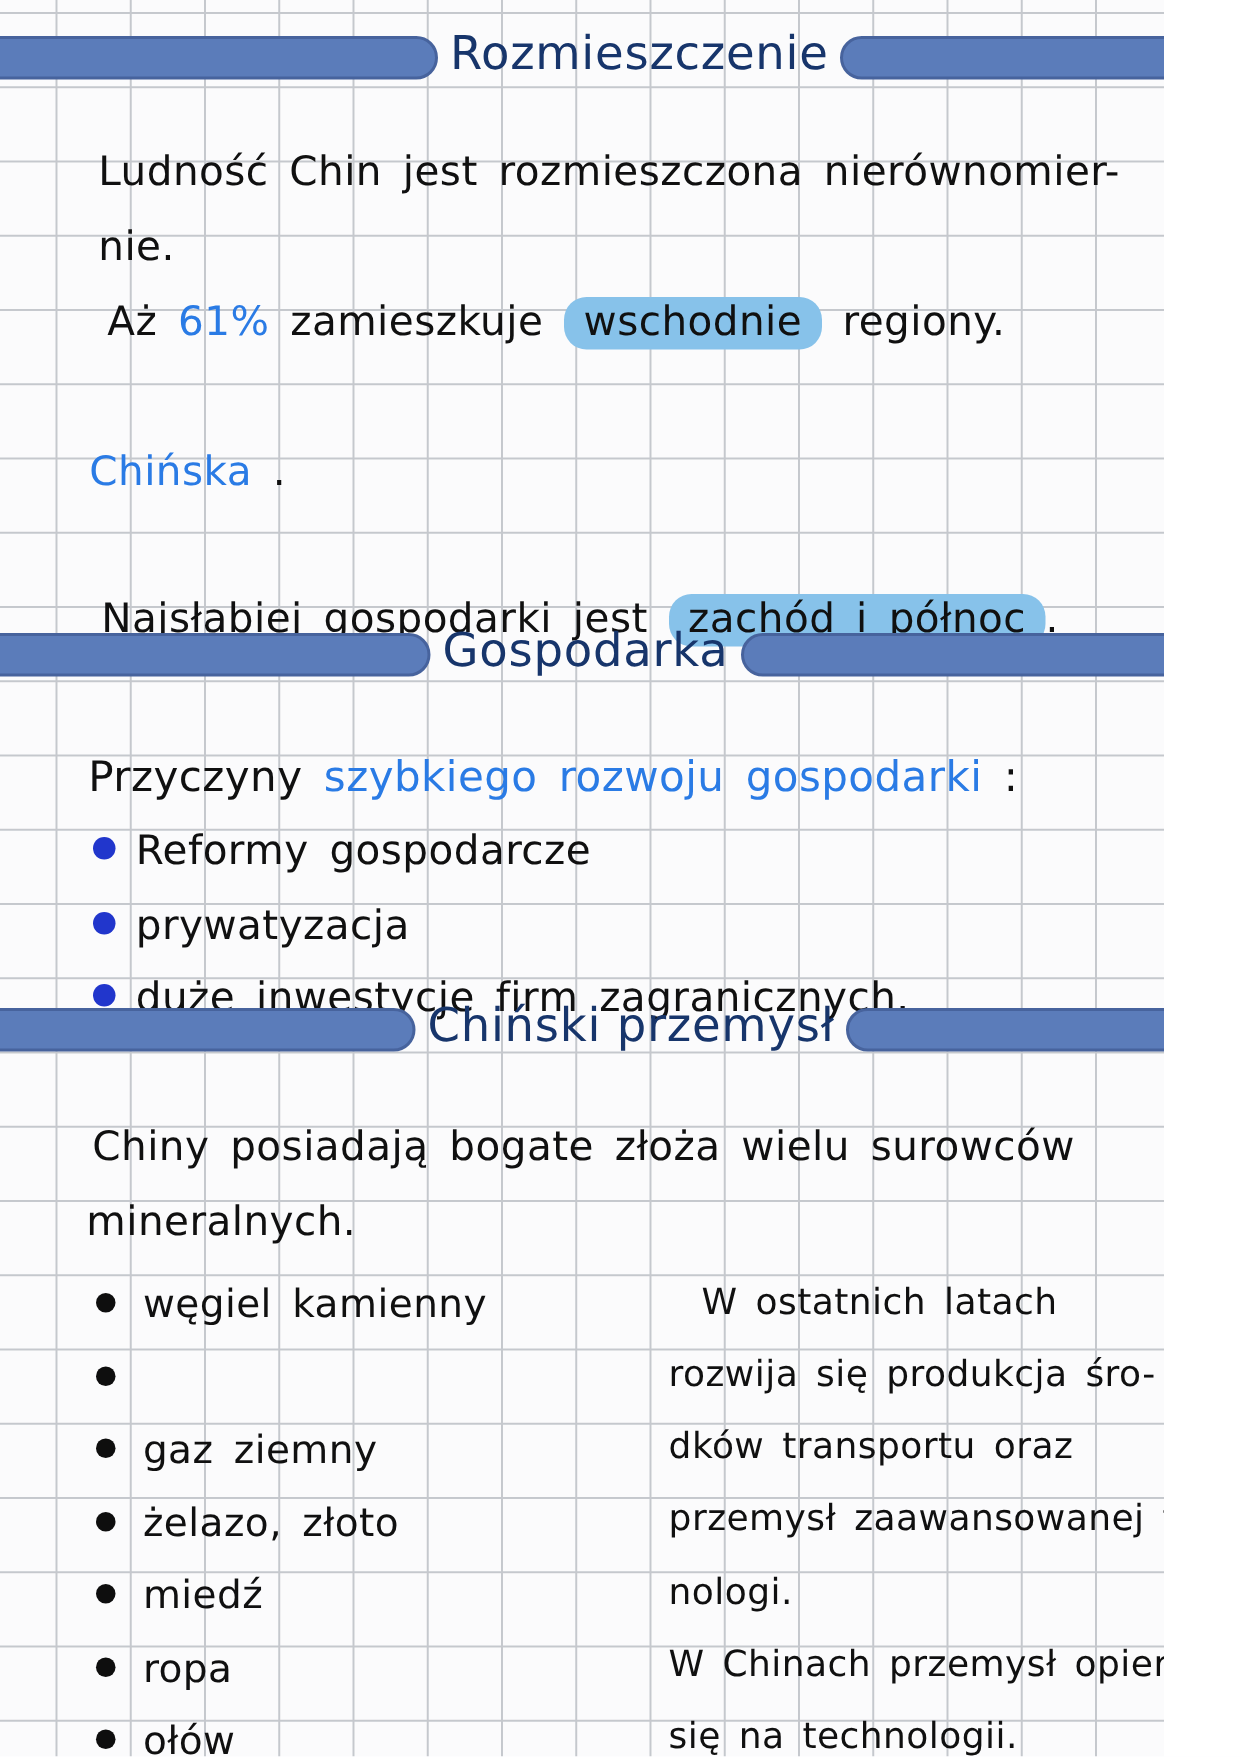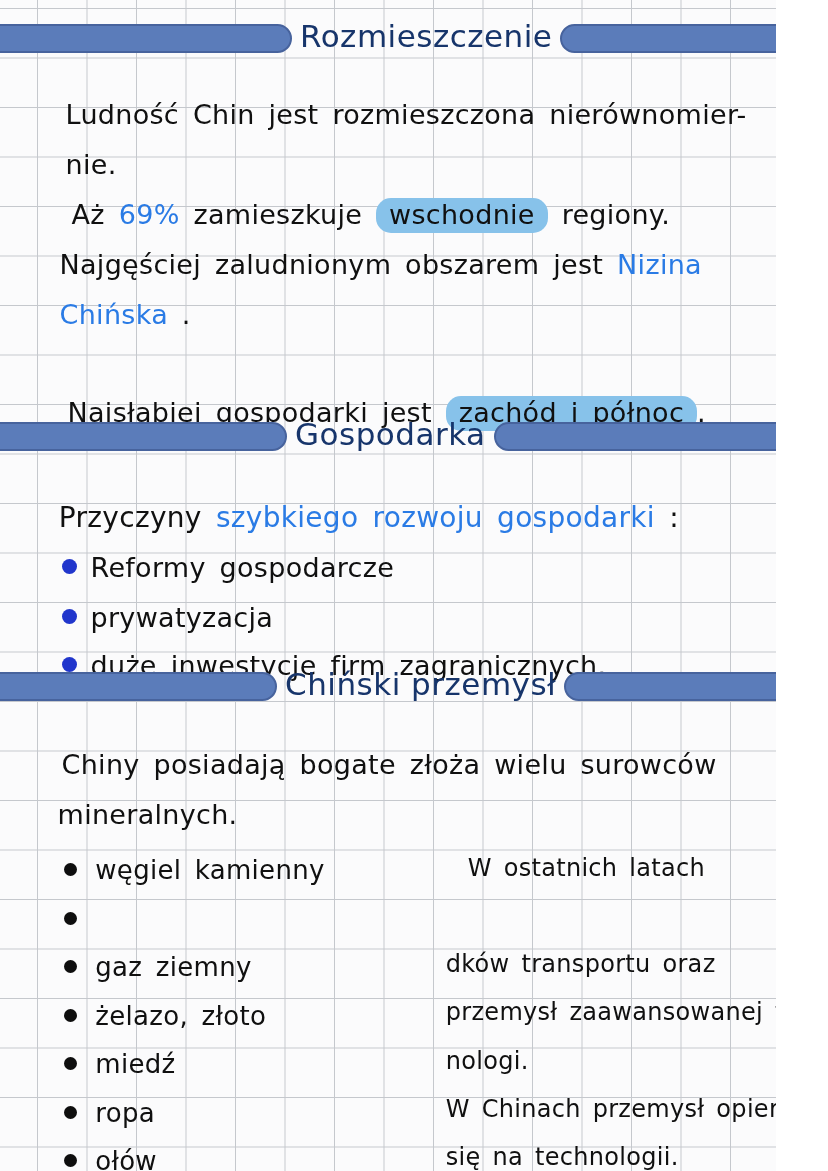--- a/index.html
+++ b/index.html
@@ -77,26 +77,23 @@
   </div>
 
   <div class="line" style="top:62px;left:10px;">
     <span class="ink">Ludność Chin jest rozmieszczona nierównomier-</span>
   </div>
   <div class="line" style="top:112px;left:10px;">
     <span class="ink">nie.</span>
   </div>
 
   <div class="line" style="top:162px;left:16px;">
-    <span class="ink">Aż </span><span class="blue">69%</span><span class="ink"> zamieszkuje </span><span class="hl ink">wschodnie</span><span class="ink"> regiony.</span>
+    <span class="ink">Aż </span><span class="blue">61%</span><span class="ink"> zamieszkuje </span><span class="hl ink">wschodnie</span><span class="ink"> regiony.</span>
   </div>
 
-  <div class="line" style="top:212px;left:4px;">
-    <span class="ink">Najgęściej zaludnionym obszarem jest </span><span class="blue">Nizina</span>
-  </div>
   <div class="line" style="top:262px;left:4px;">
     <span class="blue">Chińska</span><span class="ink"> .</span>
   </div>
 
   <div class="line" style="top:360px;left:12px;">
     <span class="ink">Najsłabiej gospodarki jest </span><span class="hl ink">zachód i północ</span><span class="ink">.</span>
   </div>
 
   <div class="hdr" style="top:416px;">
     <div class="pill left" style="width:305px;"></div>
@@ -149,20 +146,23 @@
   <div class="line minerals" style="top:1063px;left:10px;">
     <span class="dot black"></span><span class="ink">ropa</span>
   </div>
   <div class="line minerals" style="top:1111px;left:10px;">
     <span class="dot black"></span><span class="ink">ołów</span>
   </div>
 
   <div class="line small" style="top:822px;left:420px;">
     <span class="ink">W ostatnich latach</span>
   </div>
+  <div class="line small" style="top:870px;left:398px;">
+    <span class="ink">rozwija się produkcja śro-</span>
+  </div>
   <div class="line small" style="top:918px;left:398px;">
     <span class="ink">dków transportu oraz</span>
   </div>
   <div class="line small" style="top:966px;left:398px;">
     <span class="ink">przemysł zaawansowanej tech-</span>
   </div>
   <div class="line small" style="top:1015px;left:398px;">
     <span class="ink">nologi.</span>
   </div>
   <div class="line small" style="top:1063px;left:398px;">

